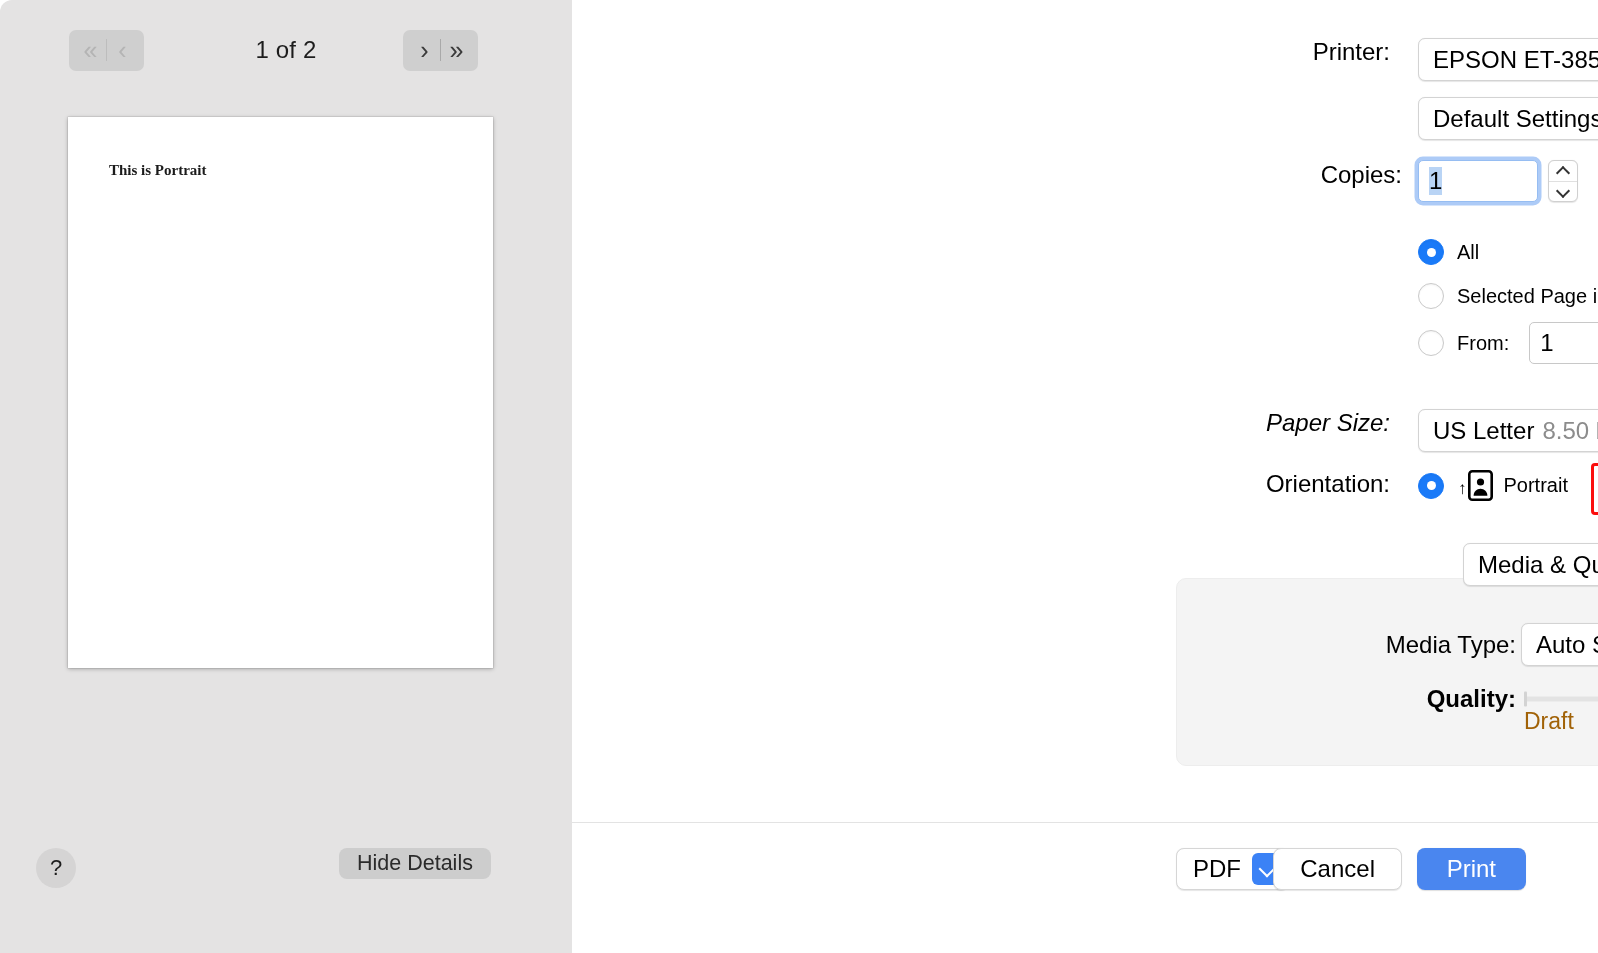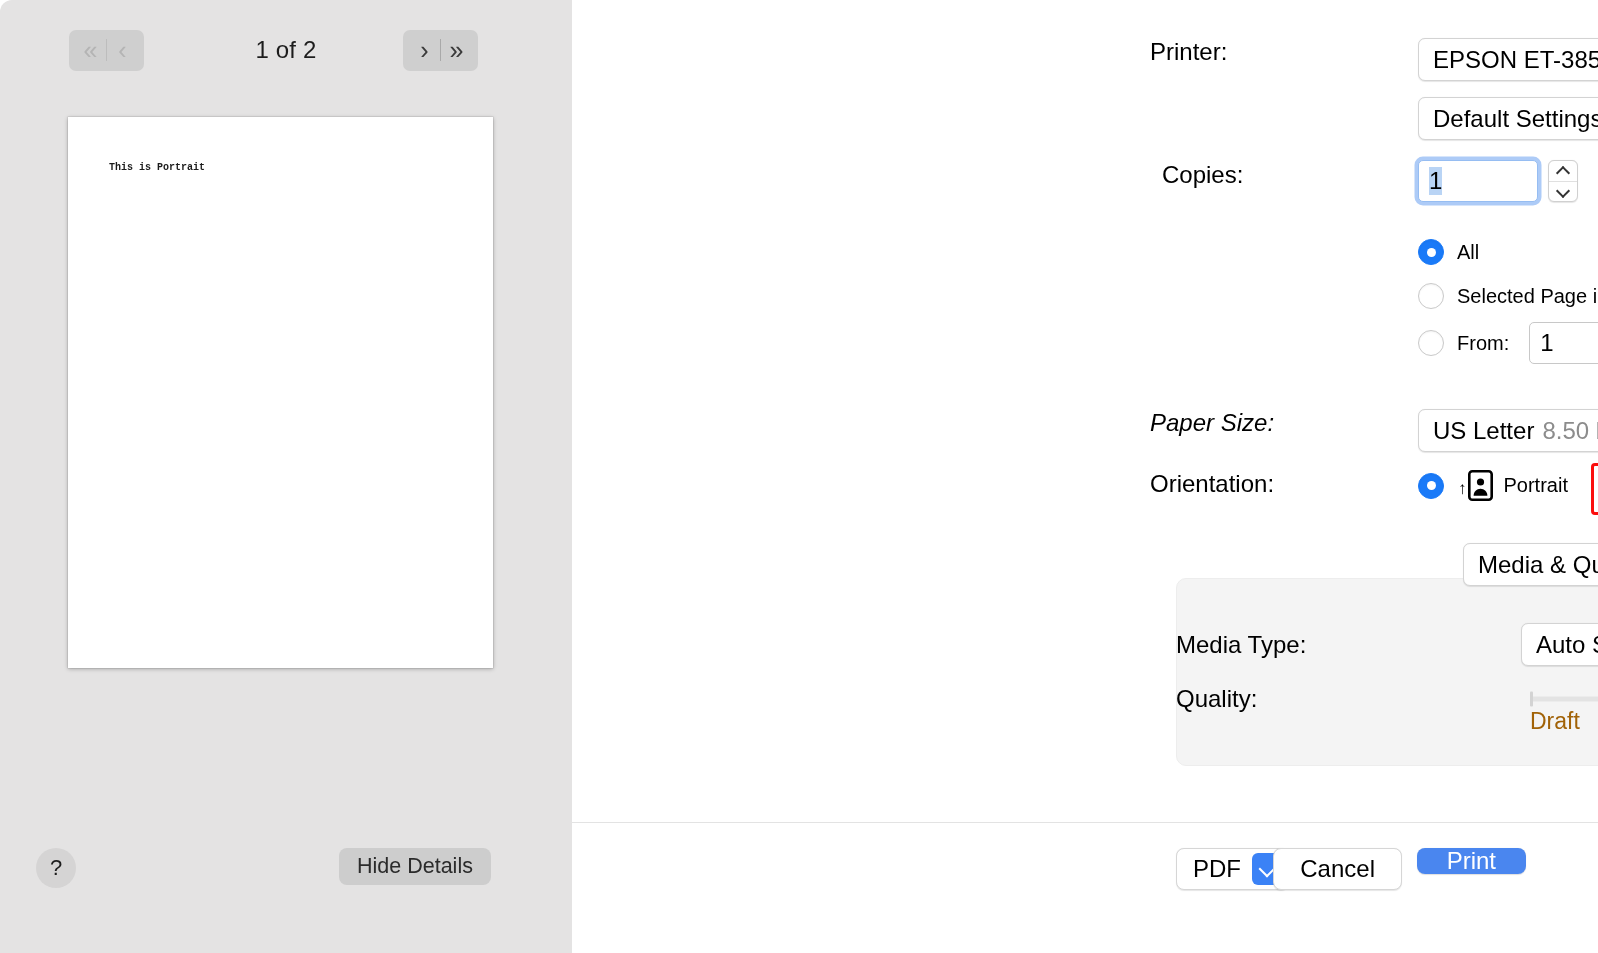--- a/index.html
+++ b/index.html
@@ -44,45 +44,45 @@
     font-size: 24px; color: #1d1d1d; letter-spacing: .2px;
   }
   .preview-page {
     position: absolute; left: 68px; top: 117px;
     width: 425px; height: 551px;
     background: #fff;
     box-shadow: 0 1px 4px rgba(0,0,0,.28), 0 0 0 0.5px rgba(0,0,0,.12);
   }
   .preview-text {
     position: absolute; left: 41px; top: 45px;
-    font-size: 10px; font-weight: bold; color: #1b1b1b;
-    font-family: Liberation Mono, monospace;
+    font-size: 15px; font-weight: bold; color: #1b1b1b;
+    font-family: Liberation Serif, serif;
   }
   .help-btn {
     position: absolute; left: 36px; top: 848px;
     width: 40px; height: 40px; border-radius: 50%;
     background: #d5d4d4;
     display: flex; align-items: center; justify-content: center;
     font-size: 22px; color: #1d1d1d;
   }
   .hide-details {
     position: absolute; left: 339px; top: 848px;
-    height: 37px; padding: 0 18px; border-radius: 8px;
+    height: 31px; padding: 0 18px; border-radius: 8px;
     background: #cdcdcd; color: #2b2b2b; font-size: 21.5px;
     display: flex; align-items: center; justify-content: center;
   }
 
   
   .main {
     flex: 1; position: relative; background: #fff; height: 953px;
   }
 
   .row { display: flex; align-items: center; position: absolute; }
   .lbl {
-    font-size: 24px; color: #000; text-align: left;
+    font-size: 24px; color: #000; text-align: right;
     white-space: nowrap;
   }
 
   
   .popup {
     position: relative; background: #fff;
     border: 1px solid #d3d3d3; border-radius: 7px;
     box-shadow: 0 0.5px 1px rgba(0,0,0,.10);
     display: flex; align-items: center;
     height: 43px; padding: 0 46px 0 14px;
@@ -202,21 +202,21 @@
   .cancel-btn {
     position: absolute; right: 196px; top: 848px;
     height: 42px; padding: 0 26px; border-radius: 8px;
     background: #fff; border: 1px solid #d6d6d6;
     box-shadow: 0 0.5px 1px rgba(0,0,0,.10);
     display: flex; align-items: center; justify-content: center;
     font-size: 24px; color: #000;
   }
   .print-btn {
     position: absolute; right: 72px; top: 848px;
-    height: 26px; padding: 0 30px; border-radius: 8px;
+    height: 42px; padding: 0 30px; border-radius: 8px;
     background: #4a86ef; color: #fff;
     display: flex; align-items: center; justify-content: center;
     font-size: 24px;
     box-shadow: 0 0.5px 1px rgba(0,0,0,.13);
   }
 </style>
 </head>
 <body>
 
 <div class="window">
@@ -337,21 +337,21 @@
 
     <div style="position:absolute; left:604px; top:623px; width:922px; display:flex; align-items:center;">
       <div class="lbl" style="width:340px; margin-right:5px;">Media Type:</div>
       <div class="popup" style="width:396px;">
         <span>Auto Select</span>
 
       </div>
     </div>
 
     <div style="position:absolute; left:604px; top:678px; width:922px; display:flex; align-items:flex-start;">
-      <div class="lbl" style="width:340px; margin-right:14px; line-height:42px;">Quality:</div>
+      <div class="lbl" style="width:340px; margin-right:8px; line-height:42px;font-weight:bold;">Quality:</div>
       <div class="slider-wrap">
         <div class="track"></div>
         <div class="tick" style="left:0;"></div>
 
         <div class="q-labels">
           <span class="q muted">Draft</span>
 
         </div>
       </div>
     </div>

